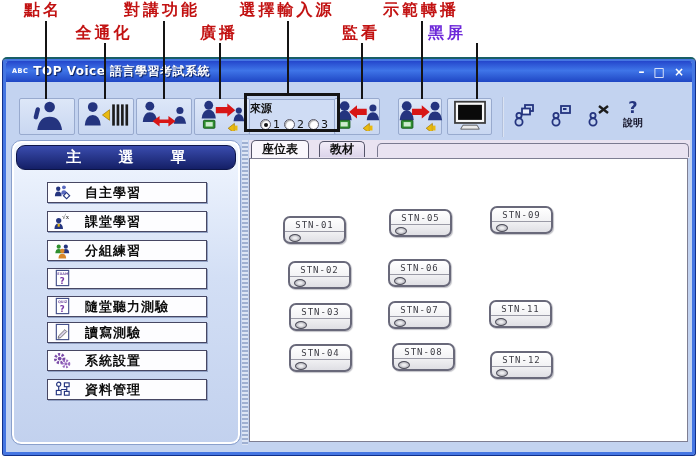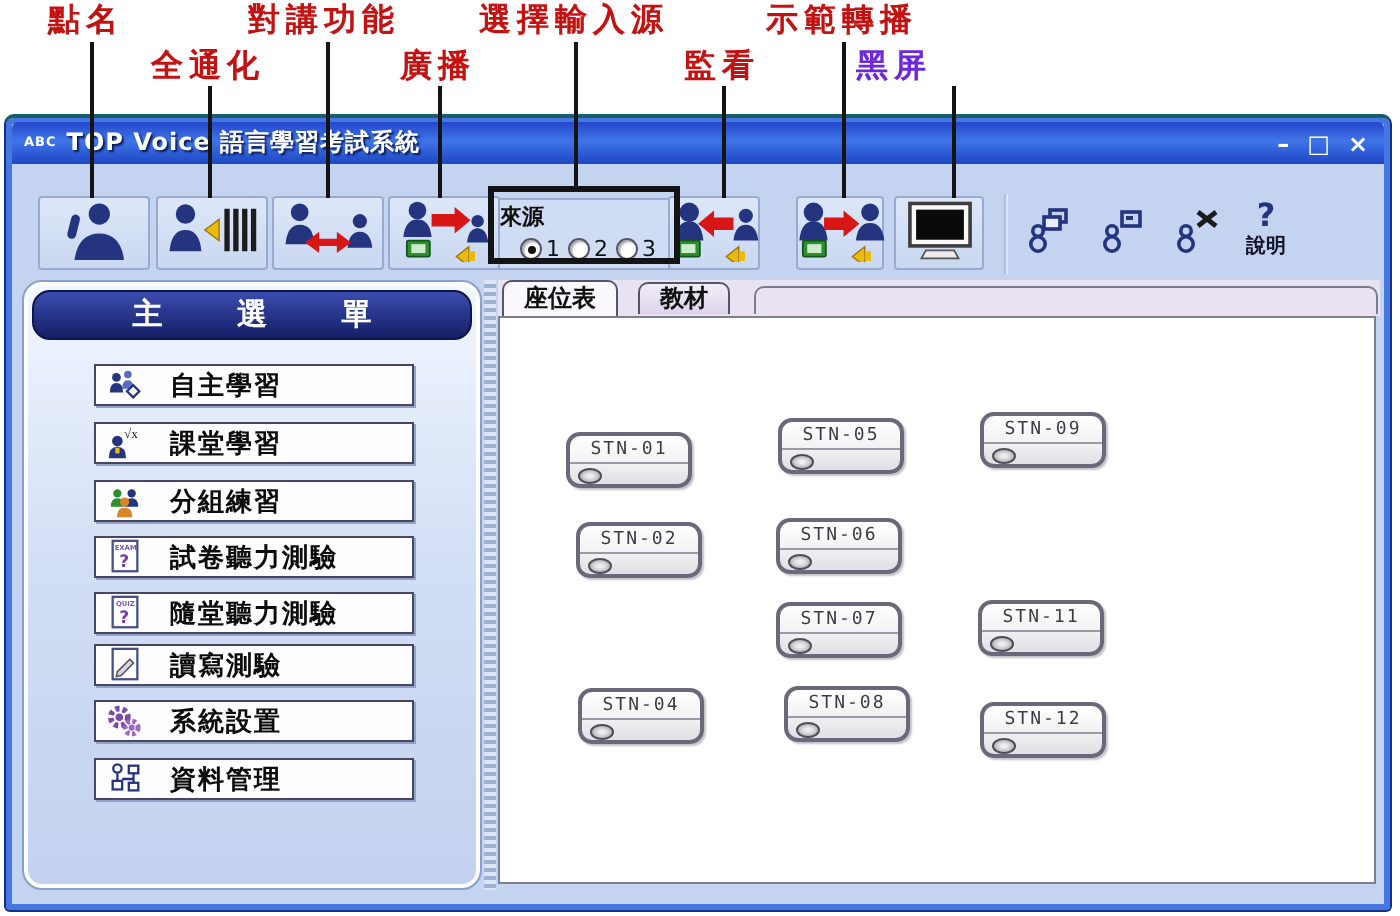--- a/index.html
+++ b/index.html
@@ -289,21 +289,20 @@
                     <path d="M5.8 18.5 q0-5 4-5 q4 0 4 5 z" fill="#d8862a"></path>
                   </svg></span>
                 <span class="mi-label">分組練習</span>
               </div>
               <div class="menu-item" style="top: 127px;">
                 <span class="icon"><svg viewBox="0 0 20 20" xmlns="http://www.w3.org/2000/svg">
                     <rect x="3.5" y="1.5" width="13" height="16" fill="#fff" stroke="#44508a" stroke-width="1.2"></rect>
                     <text x="4.6" y="6.5" font-size="3.6" font-weight="bold" fill="#7a5aa8">EXAM</text>
                     <text x="7" y="15.5" font-size="9" font-weight="bold" fill="#7a3aa8">?</text>
                   </svg></span>
-                <span class="mi-label">試卷聽力測驗</span>
               </div>
               <div class="menu-item" style="top: 155px;">
                 <span class="icon"><svg viewBox="0 0 20 20" xmlns="http://www.w3.org/2000/svg">
                     <rect x="3.5" y="1.5" width="13" height="16" fill="#fff" stroke="#44508a" stroke-width="1.2"></rect>
                     <text x="5.2" y="6.5" font-size="3.6" font-weight="bold" fill="#7a5aa8">QUIZ</text>
                     <text x="7" y="15.5" font-size="9" font-weight="bold" fill="#7a3aa8">?</text>
                   </svg></span>
                 <span class="mi-label">隨堂聽力測驗</span>
               </div>
               <div class="menu-item" style="top: 181px;">
@@ -345,20 +344,24 @@
             </div>
           <div class="panel" id="seat-panel">
               <div class="seat" style="left: 33px; top: 57px;">
                 <div class="seat-label">STN-01</div>
                 <div class="seat-light"></div>
               </div>
               <div class="seat" style="left: 38px; top: 102px;">
                 <div class="seat-label">STN-02</div>
                 <div class="seat-light"></div>
               </div>
+              <div class="seat" style="left: 39px; top: 144px;">
+                <div class="seat-label">STN-03</div>
+                <div class="seat-light"></div>
+              </div>
               <div class="seat" style="left: 39px; top: 185px;">
                 <div class="seat-label">STN-04</div>
                 <div class="seat-light"></div>
               </div>
               <div class="seat" style="left: 139px; top: 50px;">
                 <div class="seat-label">STN-05</div>
                 <div class="seat-light"></div>
               </div>
               <div class="seat" style="left: 138px; top: 100px;">
                 <div class="seat-label">STN-06</div>

